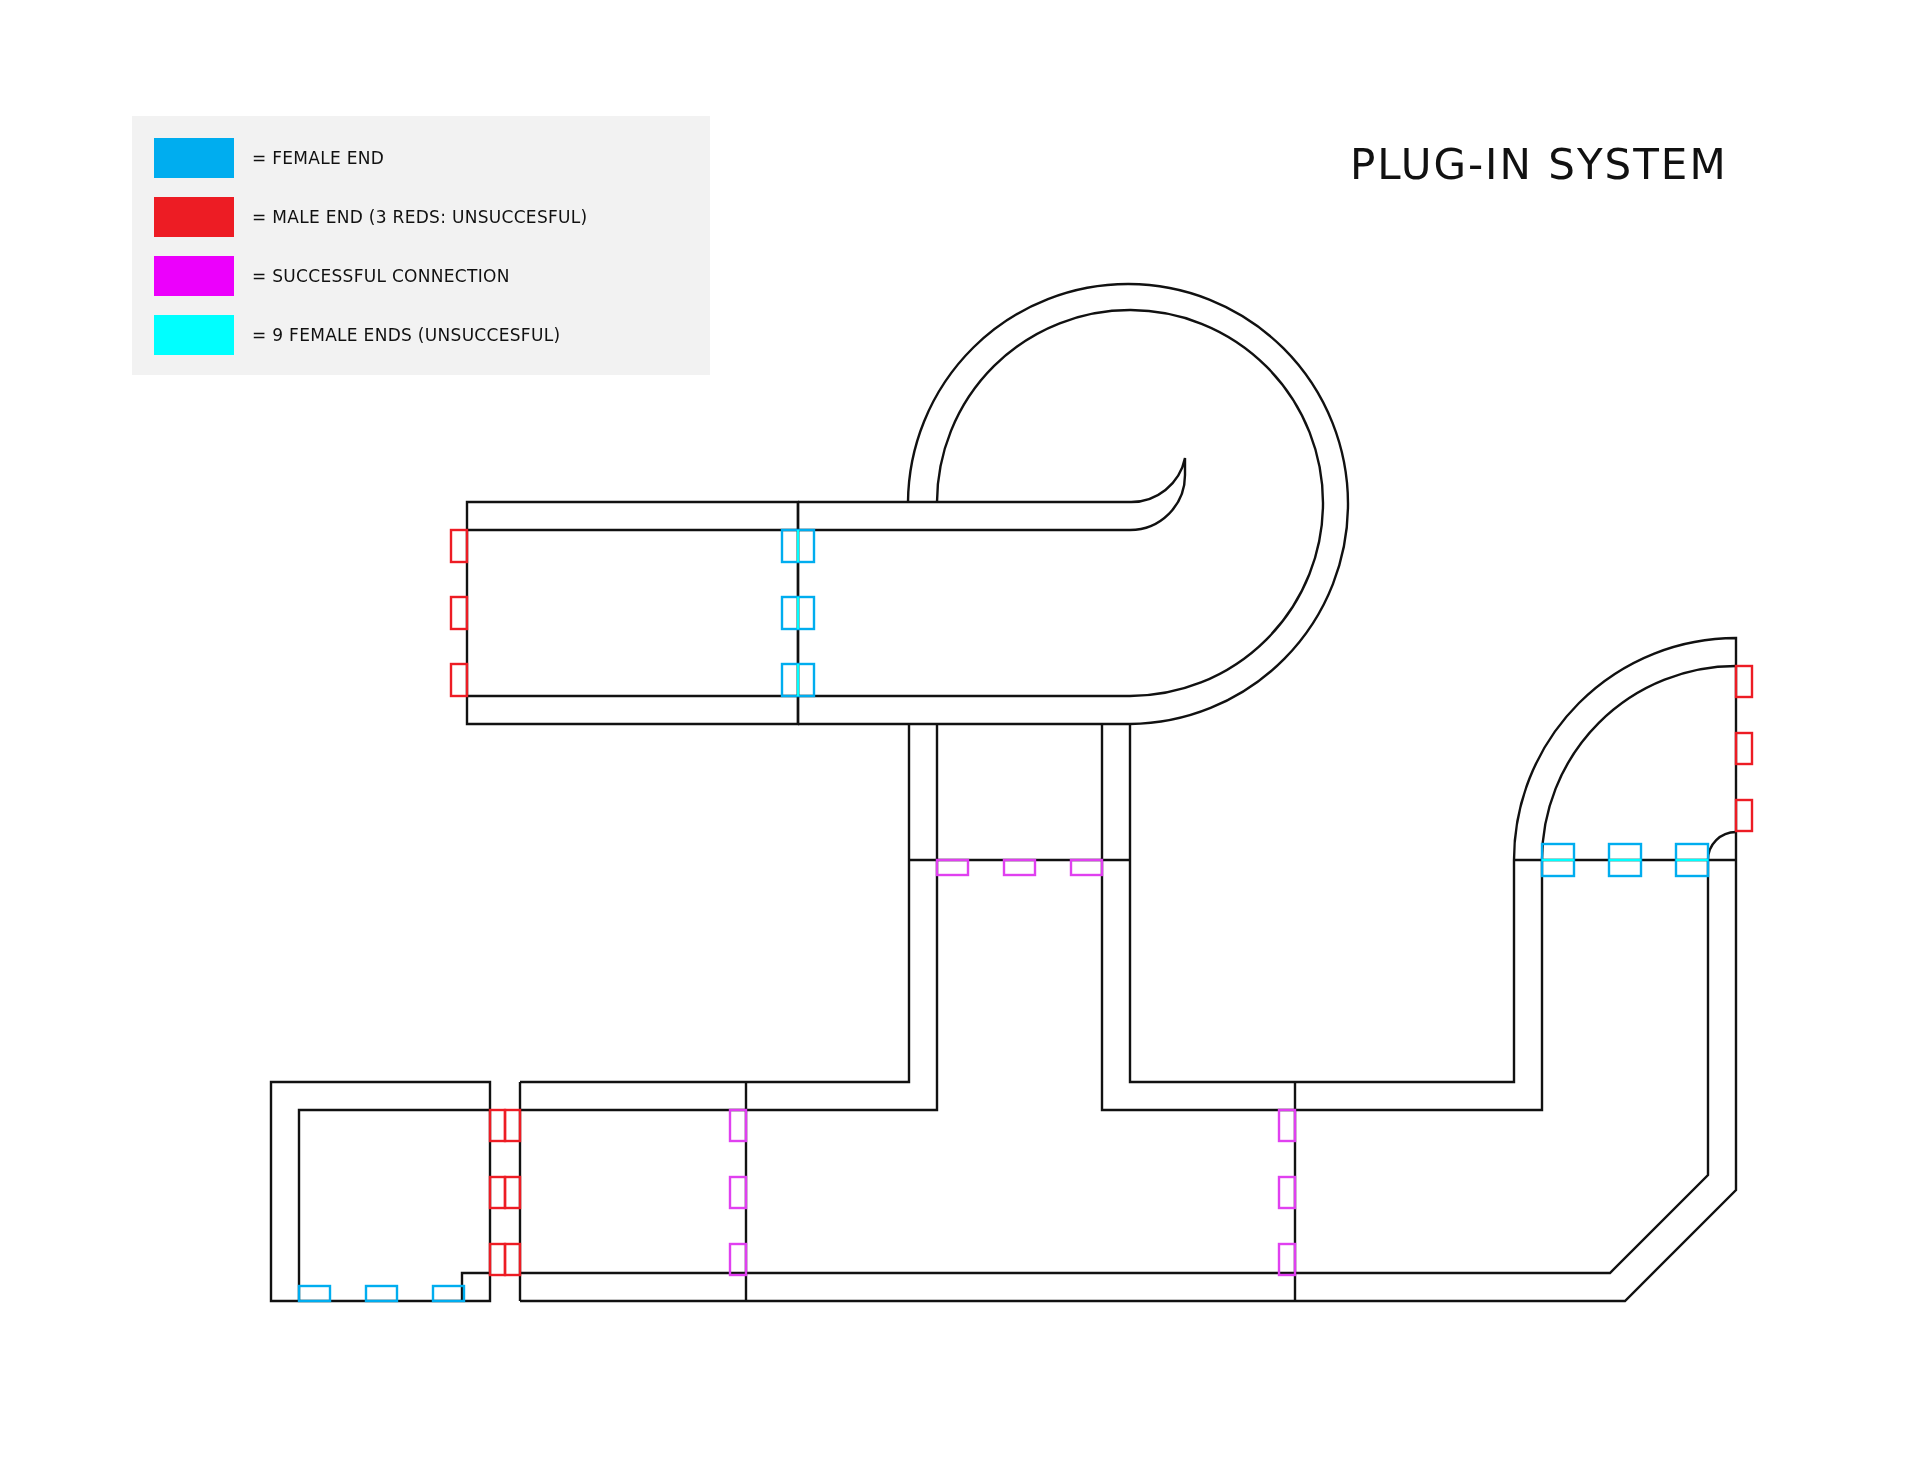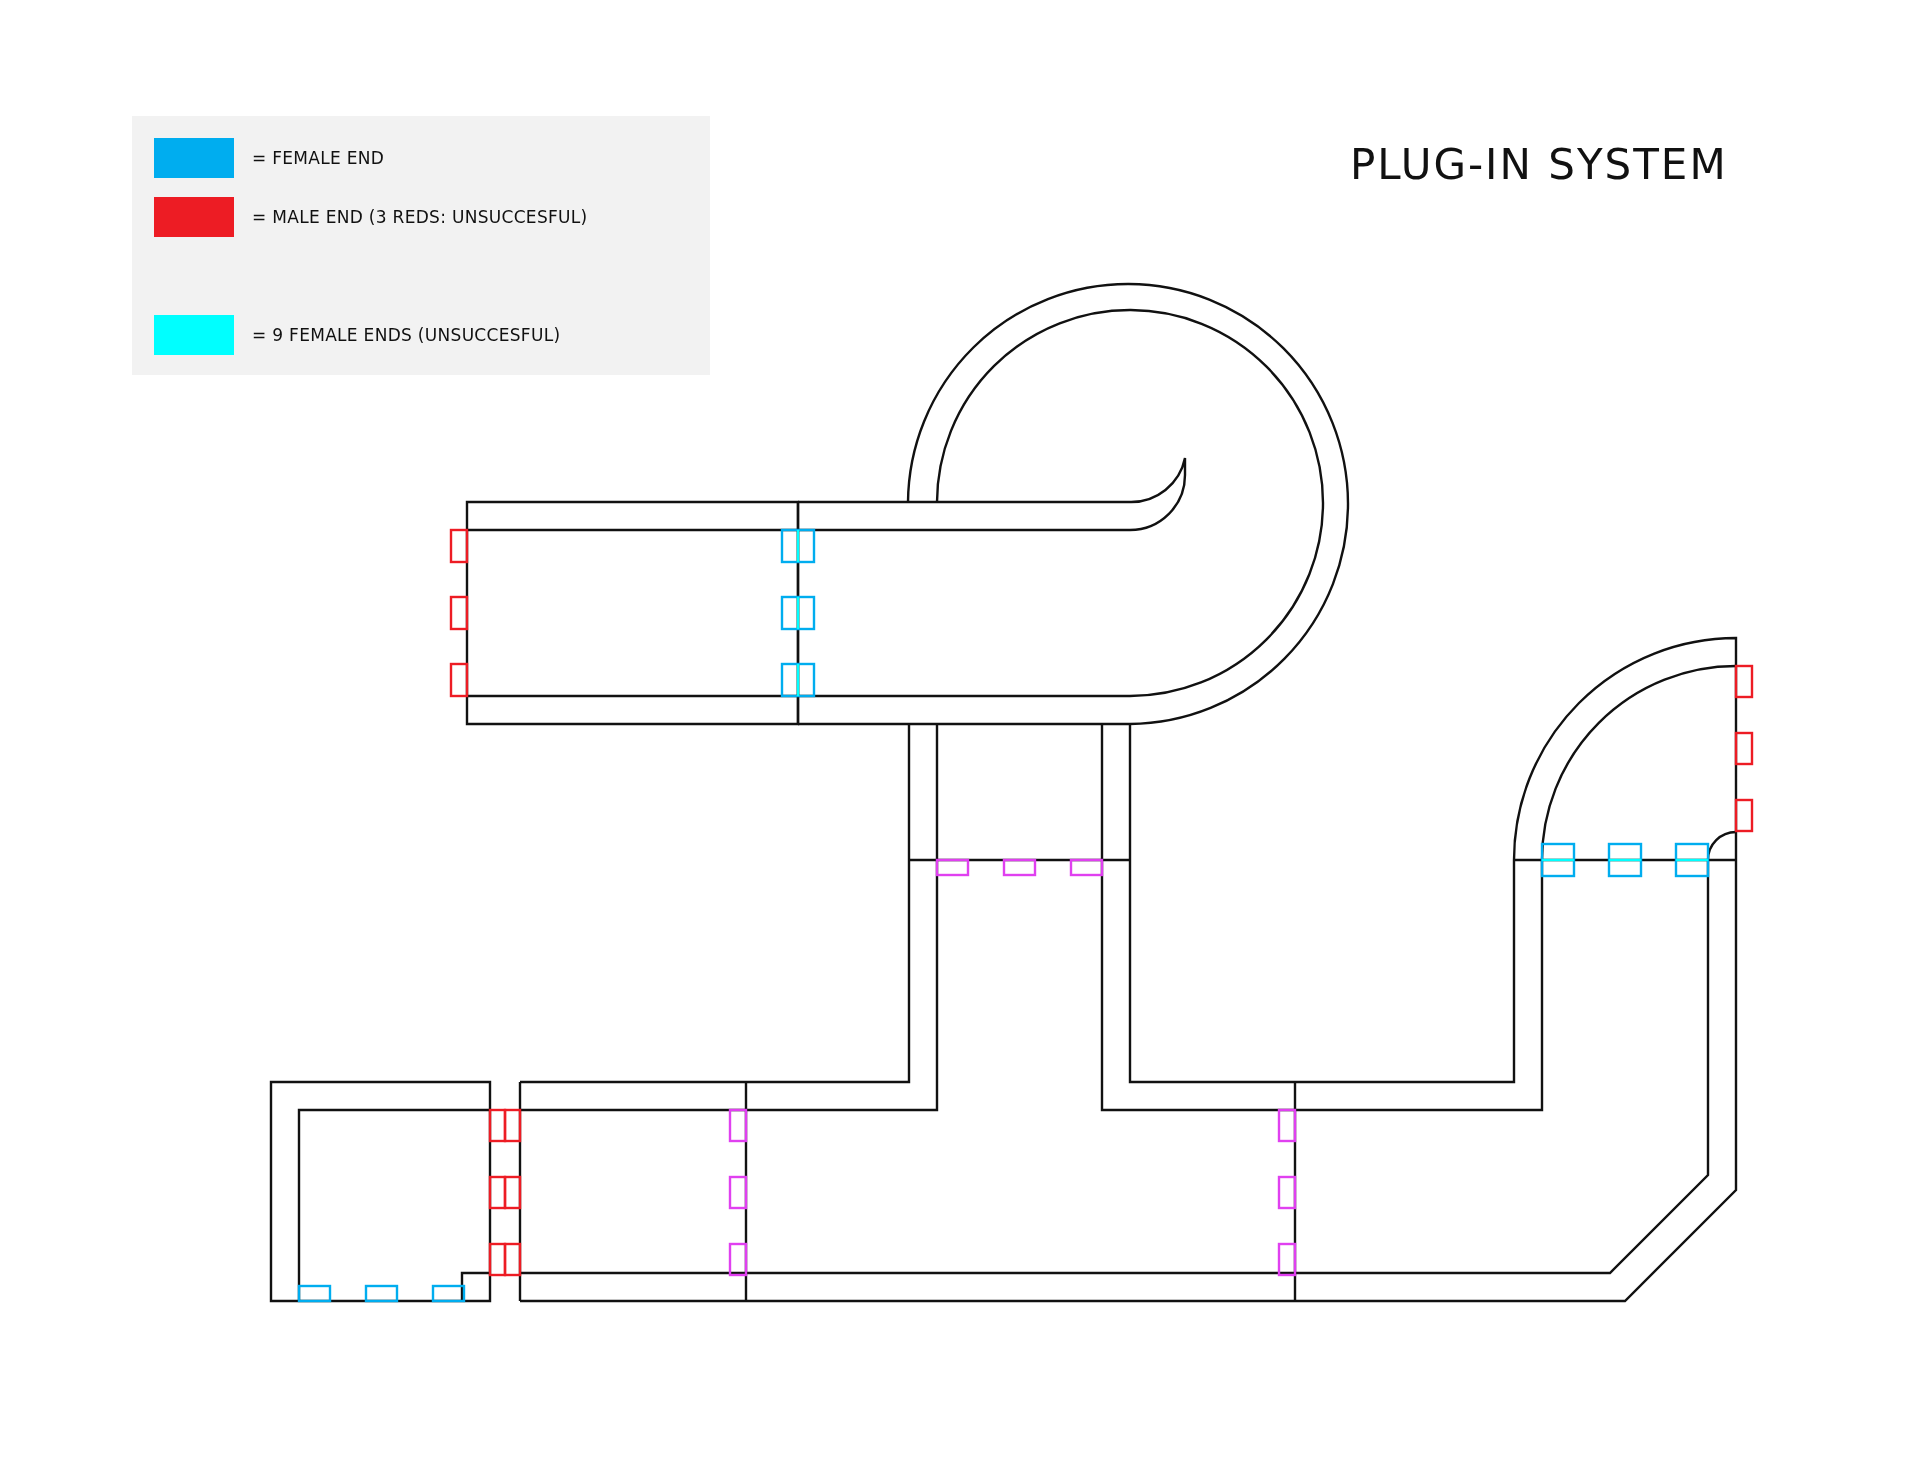--- a/index.html
+++ b/index.html
@@ -17,20 +17,24 @@
 <body>
 
 <div class="legend">
   <div class="legend-row" style="top:22px">
     <div class="swatch" style="background: rgb(0, 173, 239);"></div>
     <span class="legend-label">= FEMALE END</span>
   </div>
   <div class="legend-row" style="top:81px">
     <div class="swatch" style="background: rgb(237, 28, 36);"></div>
     <span class="legend-label">= MALE END (3 REDS: UNSUCCESFUL)</span>
+  </div>
+  <div class="legend-row" style="top:140px">
+    <div class="swatch" style="background: rgb(236, 0, 252);"></div>
+    <span class="legend-label">= SUCCESSFUL CONNECTION</span>
   </div>
   <div class="legend-row" style="top:199px">
     <div class="swatch" style="background: rgb(0, 255, 255);"></div>
     <span class="legend-label">= 9 FEMALE ENDS (UNSUCCESFUL)</span>
   </div>
 </div>
 
 <div class="title">PLUG-IN SYSTEM</div>
 
 <svg class="diagram" width="1920" height="1484" viewBox="0 0 1920 1484">

